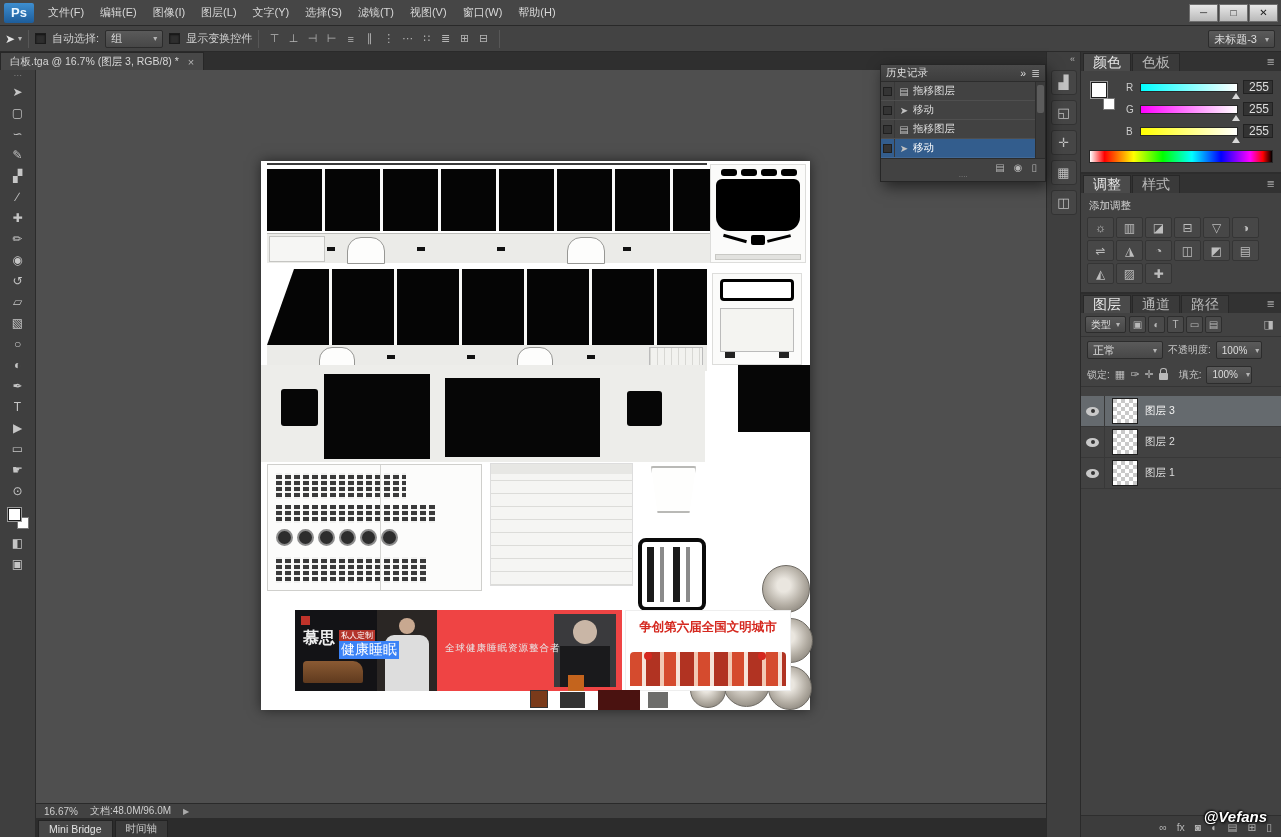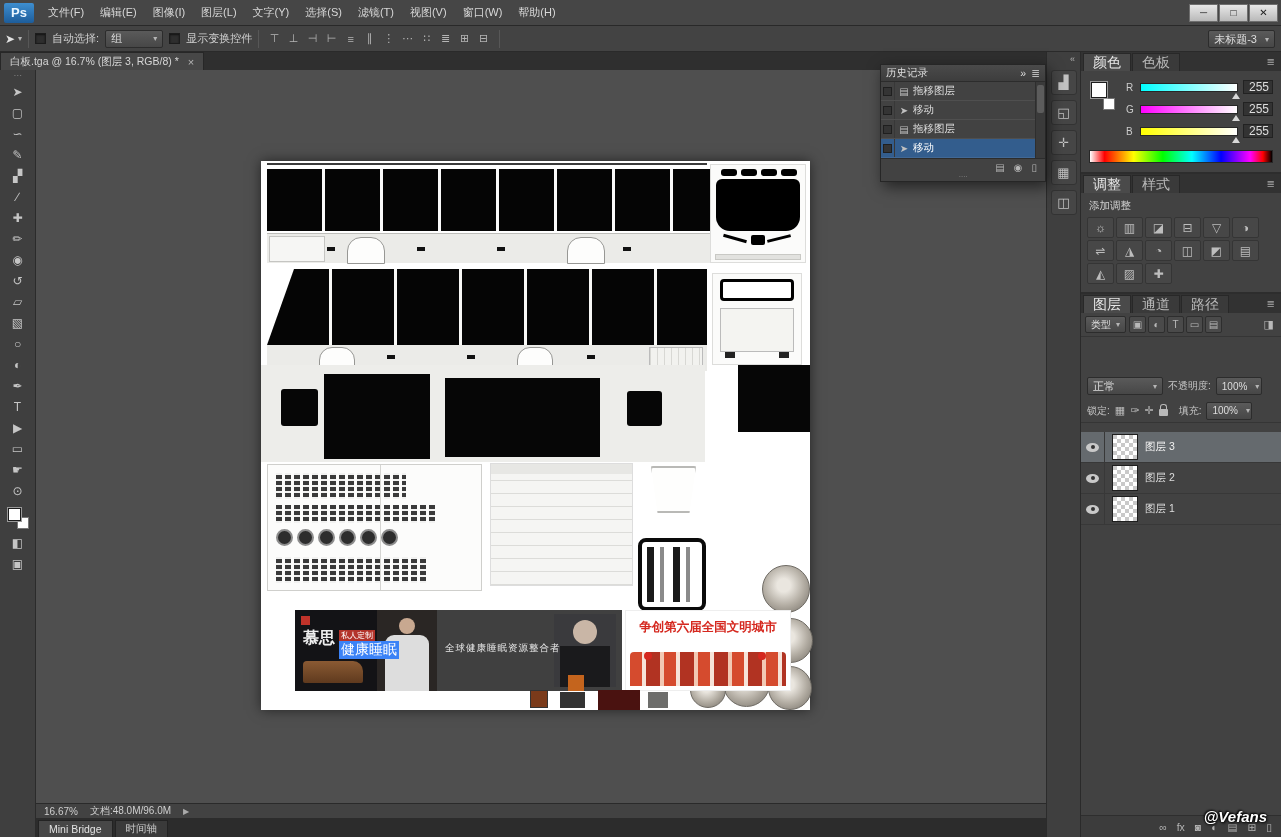--- a/index.html
+++ b/index.html
@@ -98,21 +98,21 @@
   .cp-spectrum{height:13px;margin:0 8px 9px;border:1px solid #272727;background:linear-gradient(90deg,#ffffff 0%,#ff0000 8%,#ffff00 24%,#00ff00 40%,#00ffff 56%,#0000ff 72%,#ff00ff 88%,#ff0000 95%,#000000 100%);}
 
   .ap-label{padding:6px 8px 2px;font-size:10.5px;color:#cfcfcf;}
   .ap-grid{display:flex;flex-wrap:wrap;padding:2px 6px 8px;gap:2px;}
   .ap-icon{width:27px;height:21px;display:flex;align-items:center;justify-content:center;color:#bdbdbd;font-size:12px;border-radius:2px;background:#474747;border:1px solid #353535;}
 
   .lp{flex:1;display:flex;flex-direction:column;border-bottom:none;background:#424242;}
   .lp-filter{height:24px;display:flex;align-items:center;gap:3px;padding:0 4px;border-bottom:1px solid #353535;}
   .lp-fic{width:17px;height:17px;display:flex;align-items:center;justify-content:center;color:#b9b9b9;font-size:10px;background:#4a4a4a;border:1px solid #2e2e2e;border-radius:2px;}
   .lp-toggle{margin-left:auto;color:#b9b9b9;font-size:11px;padding-right:3px;}
-  .lp-blend{height:26px;display:flex;align-items:center;gap:5px;padding:0 6px;margin-top:36px;}
+  .lp-blend{height:26px;display:flex;align-items:center;gap:5px;padding:0 6px;}
   .small-label{font-size:10px;color:#c5c5c5;}
   .lp-lock{height:24px;display:flex;align-items:center;gap:5px;padding:0 6px;border-bottom:1px solid #353535;}
   .lockglyph{color:#b9b9b9;font-size:11px;}
   .lockicon{position:relative;display:inline-block;width:9px;height:7px;background:#b9b9b9;border-radius:1px;margin-top:4px;}
   .lockicon::before{content:"";position:absolute;left:1px;top:-5px;width:5px;height:5px;border:1.5px solid #b9b9b9;border-bottom:none;border-radius:3px 3px 0 0;}
   .lp-list{flex:1;margin-top:9px;}
   .lrow{height:31px;display:flex;align-items:center;border-bottom:1px solid #383838;font-size:10.5px;color:#ddd;}
   .lrow.selected{background:#656a6e;color:#f2f2f2;}
   .leye{width:24px;height:100%;border-right:1px solid #383838;display:flex;align-items:center;justify-content:center;}
   .eye{display:inline-block;width:13px;height:9px;border-radius:50%;background:#c9c9c9;position:relative;}
@@ -388,21 +388,21 @@
         <div class="abs" style="right:0;top:0;width:64px;height:100%;background:#2a2624"></div>
         <div class="abs" style="right:26px;top:8px;width:16px;height:16px;border-radius:50%;background:#c8a890"></div>
         <div class="abs" style="right:12px;top:25px;width:44px;height:56px;background:#ddd;border-radius:9px 9px 0 0"></div>
         <div class="abs" style="left:6px;top:6px;width:9px;height:9px;background:#c0332a"></div>
         <span class="abs" style="left:8px;top:18px;font-size:16px;font-weight:bold;color:#eee">慕思</span>
         <span class="abs" style="left:44px;top:20px;font-size:8px;color:#fff;background:#b3332a;padding:0 2px">私人定制</span>
         <span class="abs" style="left:44px;top:31px;font-size:14px;color:#fff;background:#3b82f6;padding:0 2px">健康睡眠</span>
         <div class="abs" style="left:8px;bottom:8px;width:60px;height:22px;background:linear-gradient(#8a5a33,#5f3a1e);border-radius:4px 10px 2px 2px"></div>
       </div>
 
-      <div class="abs" style="left:176px;top:449px;width:185px;height:81px;background:#404040;overflow:hidden">
+      <div class="abs" style="left:176px;top:449px;width:185px;height:81px;background:#ef4444;overflow:hidden">
         <div class="abs" style="right:6px;top:4px;width:62px;height:73px;background:#3a3a3d"></div>
         <div class="abs" style="right:25px;top:10px;width:24px;height:24px;border-radius:50%;background:#c9b6a6"></div>
         <div class="abs" style="right:12px;top:36px;width:50px;height:41px;background:#1a1a1c"></div>
         <span class="abs" style="left:8px;top:32px;font-size:9.5px;color:#e8e8e8;letter-spacing:1px">全球健康睡眠资源整合者</span>
         <div class="abs" style="left:131px;bottom:0;width:16px;height:16px;background:#c4641d"></div>
       </div>
 
       <div class="abs" style="left:364px;top:449px;width:166px;height:81px;background:#fff;border:1px solid #eee;overflow:hidden">
         <div style="text-align:center;margin-top:8px;font-size:12.5px;font-weight:bold;color:#d5281f">争创第六届全国文明城市</div>
         <div class="abs" style="left:4px;bottom:4px;width:156px;height:34px;background:repeating-linear-gradient(90deg,#d54b2e 0 12px,#f6e3d8 12px 16px,#b13322 16px 30px,#f2c9b4 30px 34px);border-radius:4px 4px 0 0"></div>

